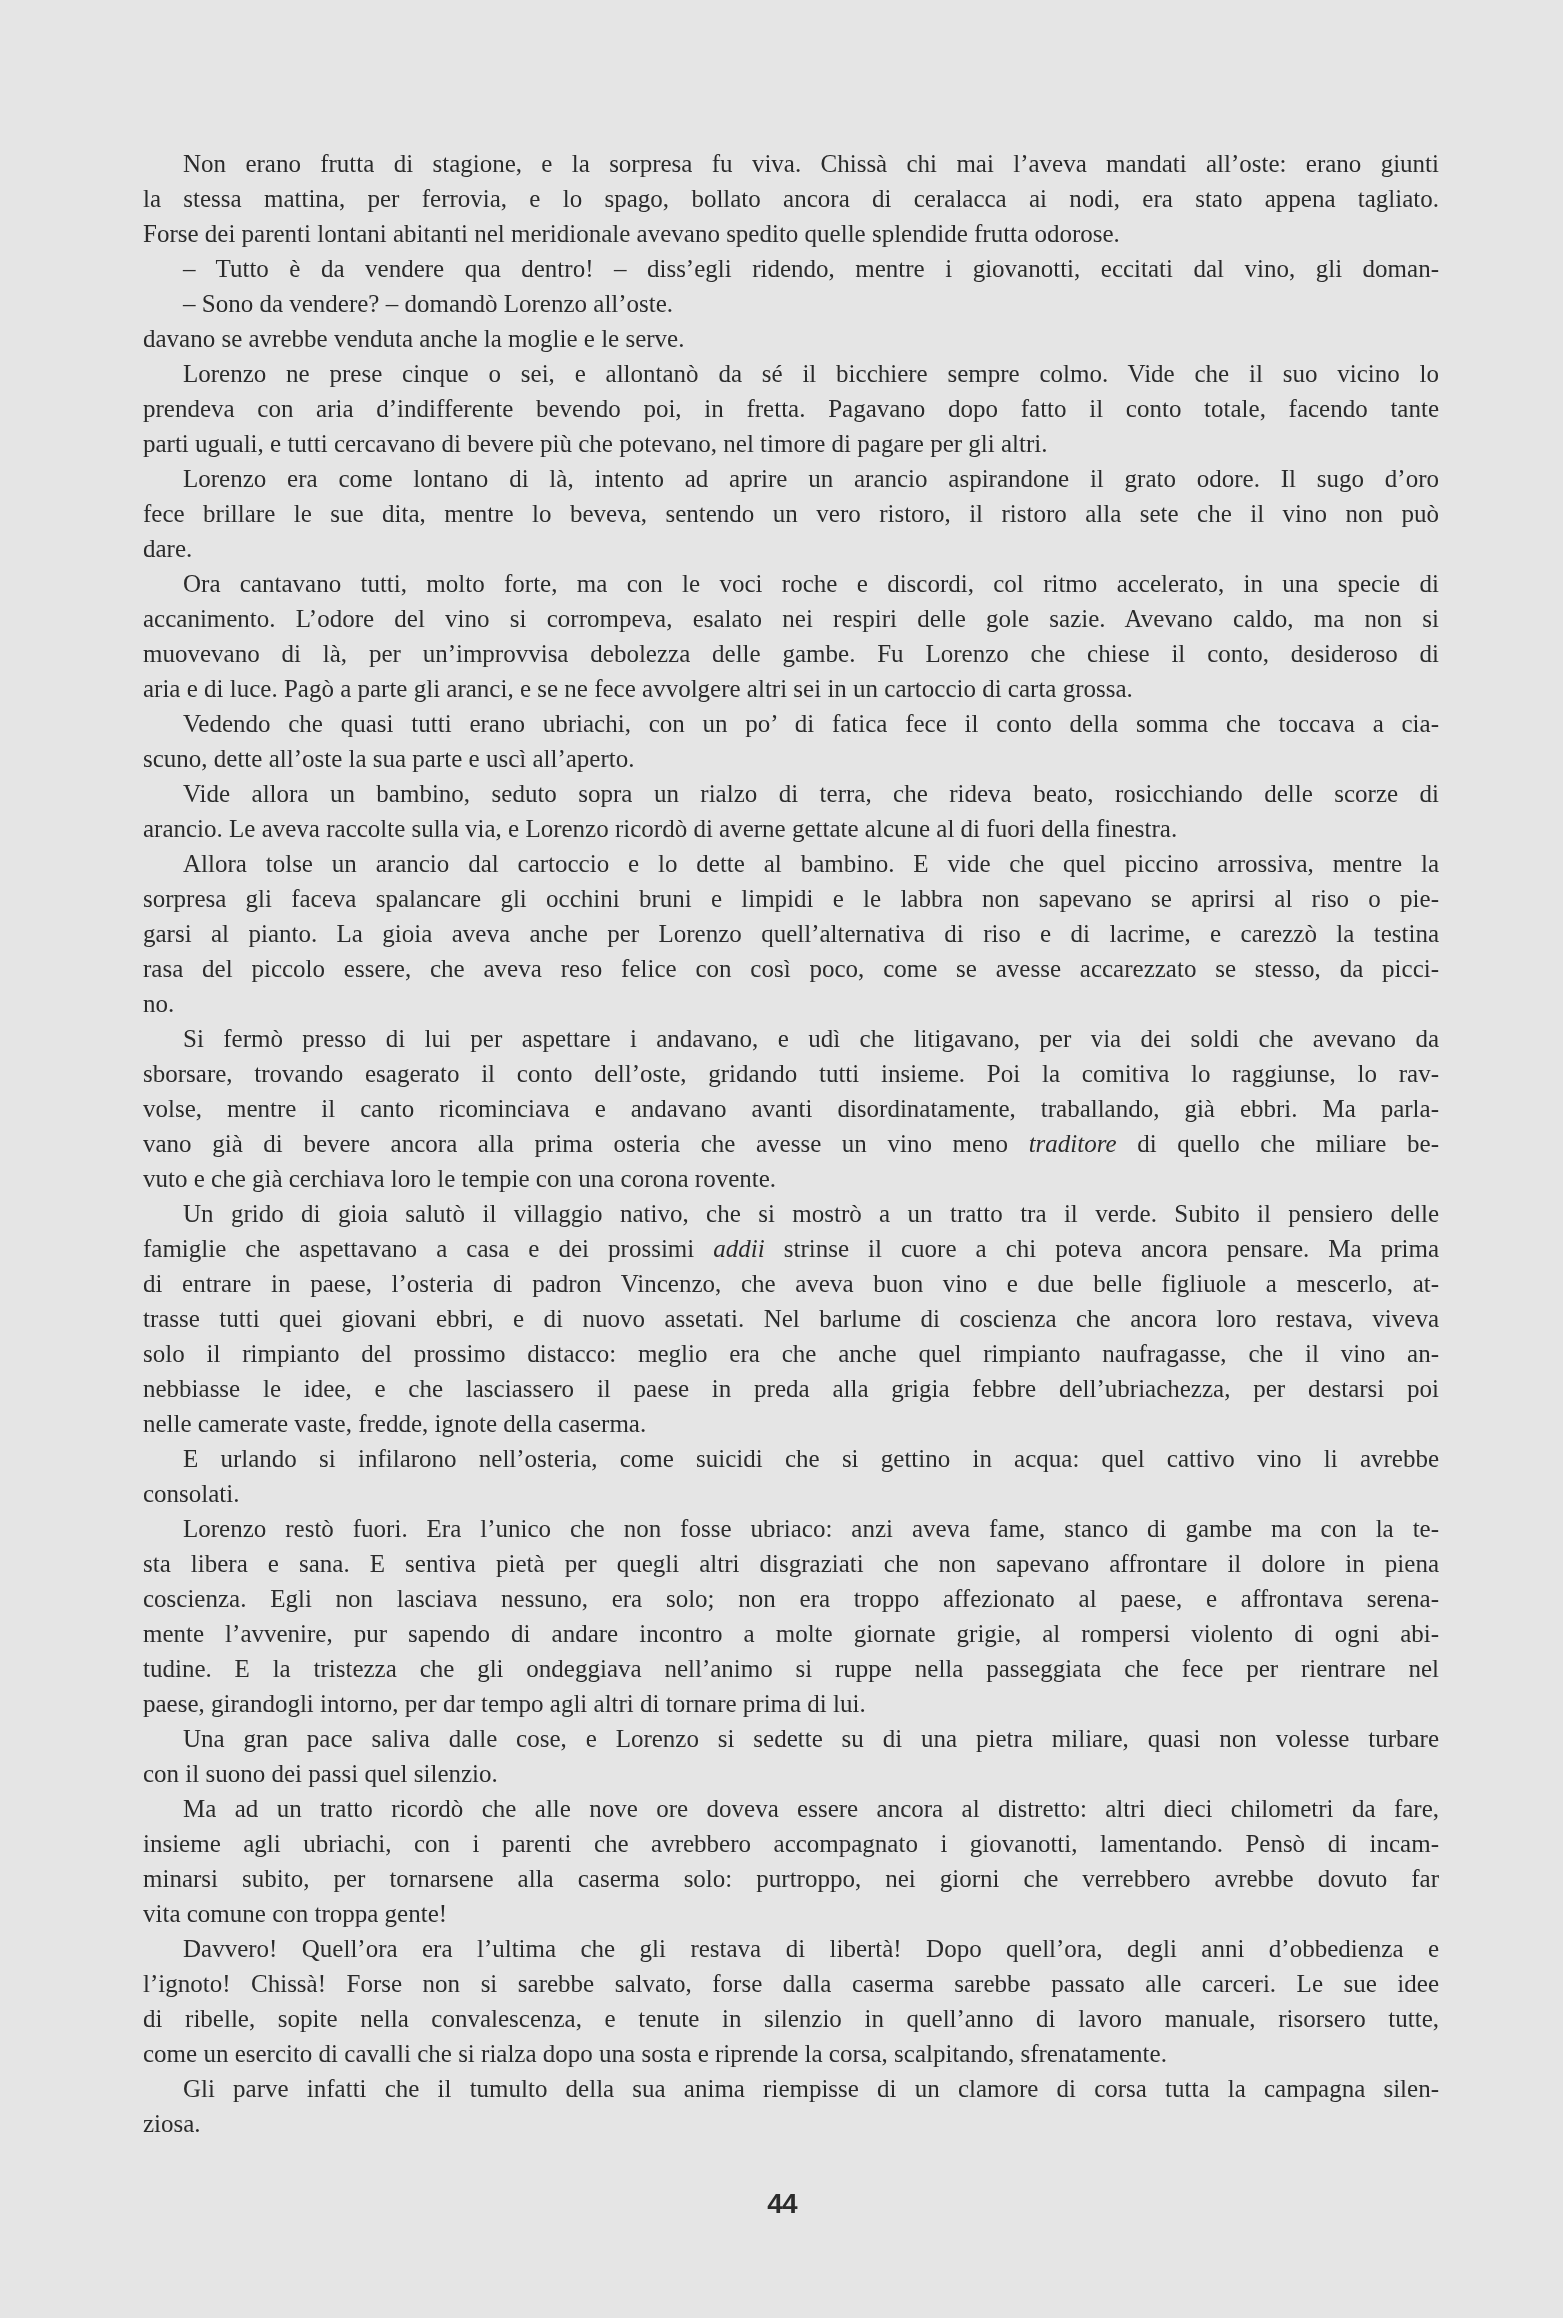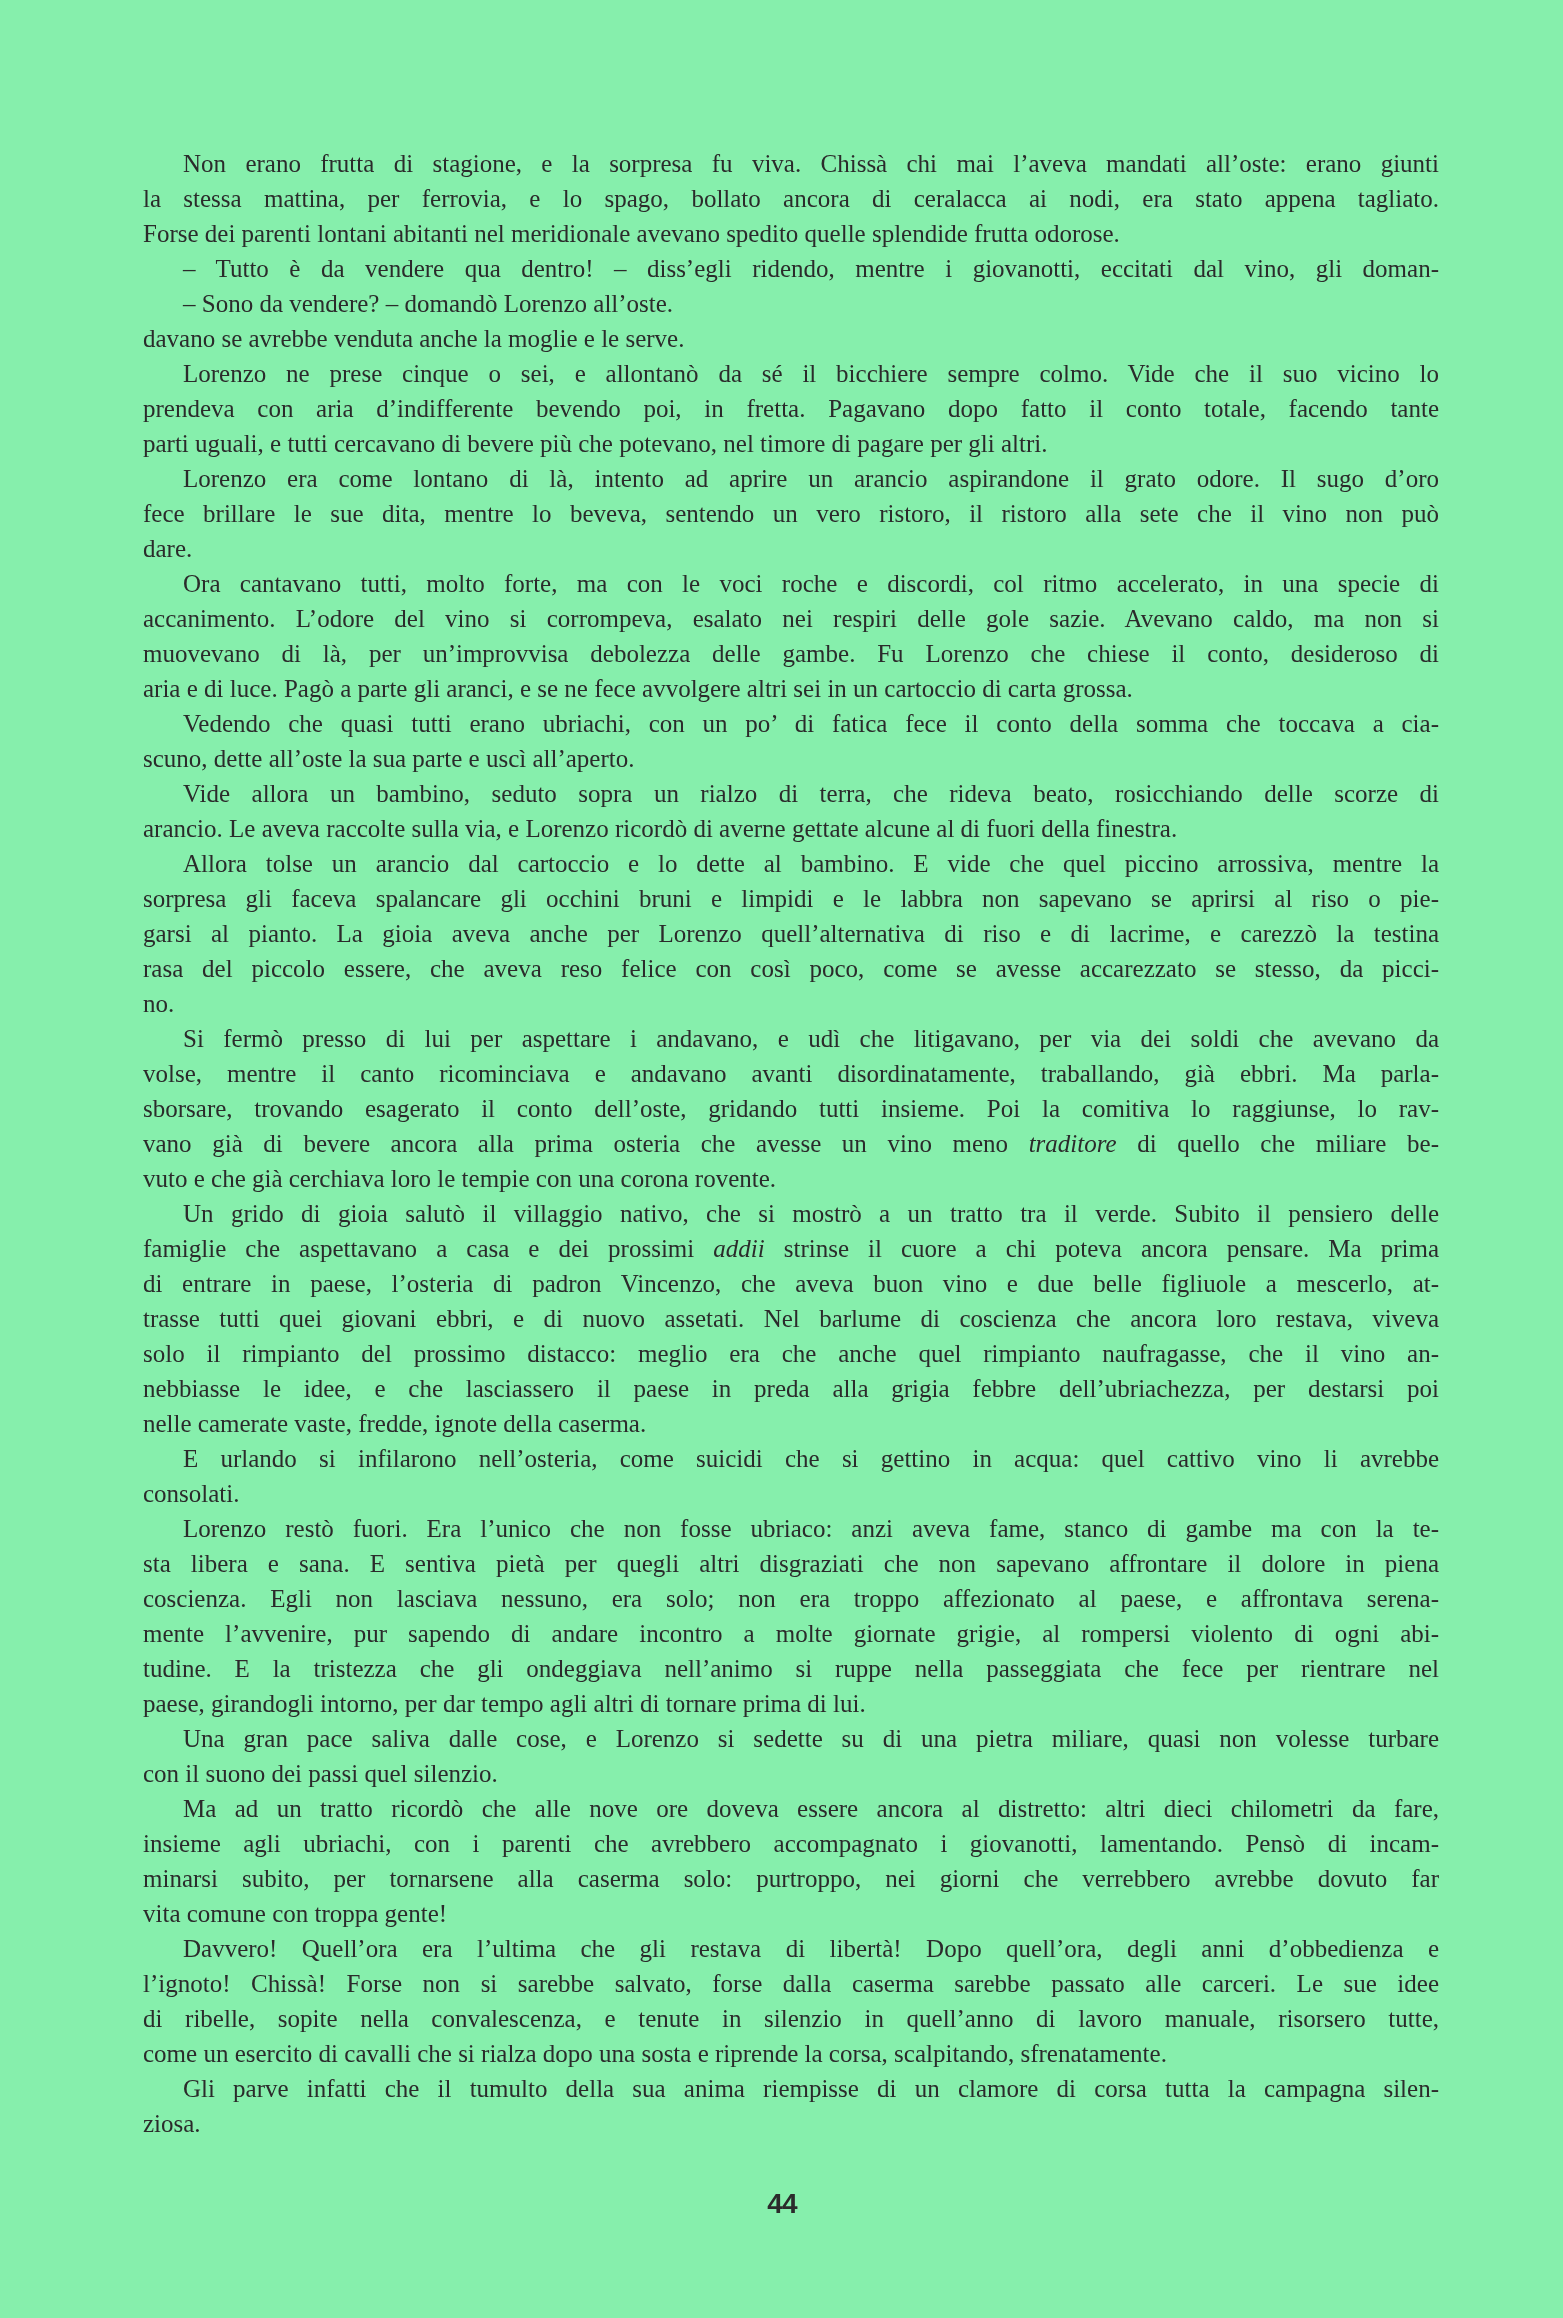--- a/index.html
+++ b/index.html
@@ -1,17 +1,17 @@
 <!DOCTYPE html>
 <html style="font-size:11px"><head>
 <meta charset="utf-8">
 <style>
   html, body { margin: 0; padding: 0; background: #ffffff; }
   body { width: 1564px; height: 2319px; position: relative; overflow: hidden; }
-  #page { position: absolute; left: 0; top: 0; width: 1564px; height: 2319px; background: #86efac; }
+  #page { position: absolute; left: 0; top: 0; width: 1564px; height: 2319px; background: #e5e5e5; }
   #text-column {
     position: absolute; left: 143px; top: 146px; width: 1296px;
     font-family: "Liberation Serif", "DejaVu Serif", serif;
     font-size: 25px; color: #2b2b2b;
   }
   .line {
     display: block; height: 35px; line-height: 35px;
     white-space: nowrap; overflow: visible;
   }
   .line.justify { text-align: justify; text-align-last: justify; white-space: normal; }
@@ -47,22 +47,22 @@
       <div class="line justify indent"><span>Vedendo che quasi tutti erano ubriachi, con un po’ di fatica fece il conto della somma che toccava a cia-</span></div>
       <div class="line"><span>scuno, dette all’oste la sua parte e uscì all’aperto.</span></div>
       <div class="line justify indent"><span>Vide allora un bambino, seduto sopra un rialzo di terra, che rideva beato, rosicchiando delle scorze di</span></div>
       <div class="line"><span>arancio. Le aveva raccolte sulla via, e Lorenzo ricordò di averne gettate alcune al di fuori della finestra.</span></div>
       <div class="line justify indent"><span>Allora tolse un arancio dal cartoccio e lo dette al bambino. E vide che quel piccino arrossiva, mentre la</span></div>
       <div class="line justify"><span>sorpresa gli faceva spalancare gli occhini bruni e limpidi e le labbra non sapevano se aprirsi al riso o pie-</span></div>
       <div class="line justify"><span>garsi al pianto. La gioia aveva anche per Lorenzo quell’alternativa di riso e di lacrime, e carezzò la testina</span></div>
       <div class="line justify"><span>rasa del piccolo essere, che aveva reso felice con così poco, come se avesse accarezzato se stesso, da picci-</span></div>
       <div class="line"><span>no.</span></div>
       <div class="line justify indent"><span>Si fermò presso di lui per aspettare i andavano, e udì che litigavano, per via dei soldi che avevano da</span></div>
+      <div class="line justify"><span>sborsare, trovando esagerato il conto dell’oste, gridando tutti insieme. Poi la comitiva lo raggiunse, lo rav-</span></div>
       <div class="line justify"><span>volse, mentre il canto ricominciava e andavano avanti disordinatamente, traballando, già ebbri. Ma parla-</span></div>
-      <div class="line justify"><span>sborsare, trovando esagerato il conto dell’oste, gridando tutti insieme. Poi la comitiva lo raggiunse, lo rav-</span></div>
       <div class="line justify"><span>vano già di bevere ancora alla prima osteria che avesse un vino meno </span><em>traditore</em><span> di quello che miliare be-</span></div>
       <div class="line"><span>vuto e che già cerchiava loro le tempie con una corona rovente.</span></div>
       <div class="line justify indent"><span>Un grido di gioia salutò il villaggio nativo, che si mostrò a un tratto tra il verde. Subito il pensiero delle</span></div>
       <div class="line justify"><span>famiglie che aspettavano a casa e dei prossimi </span><em>addii</em><span> strinse il cuore a chi poteva ancora pensare. Ma prima</span></div>
       <div class="line justify"><span>di entrare in paese, l’osteria di padron Vincenzo, che aveva buon vino e due belle figliuole a mescerlo, at-</span></div>
       <div class="line justify"><span>trasse tutti quei giovani ebbri, e di nuovo assetati. Nel barlume di coscienza che ancora loro restava, viveva</span></div>
       <div class="line justify"><span>solo il rimpianto del prossimo distacco: meglio era che anche quel rimpianto naufragasse, che il vino an-</span></div>
       <div class="line justify"><span>nebbiasse le idee, e che lasciassero il paese in preda alla grigia febbre dell’ubriachezza, per destarsi poi</span></div>
       <div class="line"><span>nelle camerate vaste, fredde, ignote della caserma.</span></div>
       <div class="line justify indent"><span>E urlando si infilarono nell’osteria, come suicidi che si gettino in acqua: quel cattivo vino li avrebbe</span></div>

